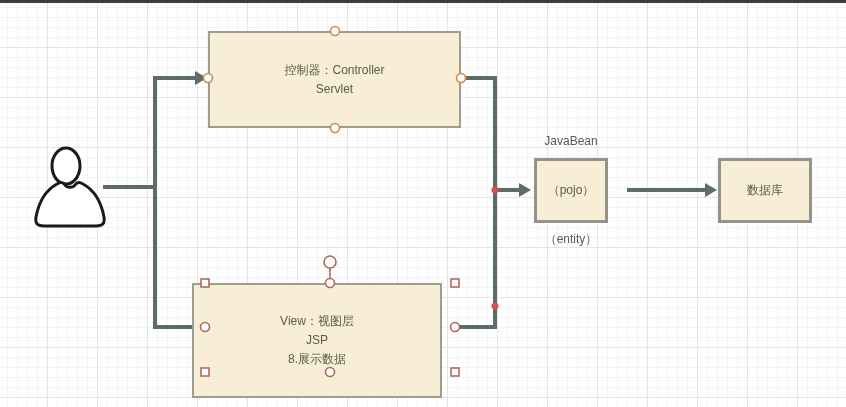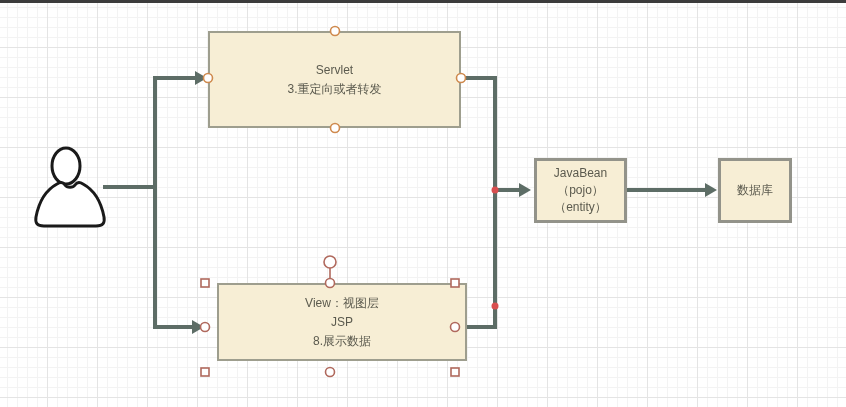--- a/index.html
+++ b/index.html
@@ -27,23 +27,23 @@
   svg.layer.handles{z-index:4;}
   .node{
     position:absolute;z-index:2;box-sizing:border-box;
     background:#f7eed5;
     display:flex;flex-direction:column;align-items:center;justify-content:center;
     color:#5b5a4e;font-size:12px;line-height:19px;text-align:center;
   }
   .node.big{border:2px solid #9e9e8e;}
   .node.small{border:3px solid #93938a;line-height:17px;}
   .node-controller{left:208px;top:31px;width:253px;height:97px;}
-  .node-view{left:217px;top:283px;width:250px;height:78px;}
-  .node-javabean{left:534px;top:158px;width:93px;height:65px;}
-  .node-database{left:718px;top:158px;width:74px;height:65px;}
+  .node-view{left:192px;top:283px;width:250px;height:115px;}
+  .node-javabean{left:534px;top:158px;width:74px;height:65px;gap:32px;}
+  .node-database{left:718px;top:158px;width:94px;height:65px;}
   .node span{display:block;white-space:nowrap;}
 </style>
 </head>
 <body>
 
 <div class="canvas"></div>
 <div class="top-bar"></div>
 
 <svg class="layer" width="846" height="407" viewBox="0 0 846 407">
 
@@ -71,22 +71,22 @@
     <path d="M455,327 L495,327 L495,190" fill="none" stroke="#5d6d66" stroke-width="4"></path>
   </g>
 
   <g>
     <path d="M627,190 L705,190" fill="none" stroke="#5d6d66" stroke-width="4"></path>
     <polygon points="705,183 717,190 705,197" fill="#5d6d66"></polygon>
   </g>
 </svg>
 
 <div class="node big node-controller">
+  <span>控制器：Controller</span>
   <span>Servlet</span>
-  <span>3.重定向或者转发</span>
 </div>
 
 <div class="node big node-view">
   <span>View：视图层</span>
   <span>JSP</span>
   <span>8.展示数据</span>
 </div>
 
 <div class="node small node-javabean">
   <span>JavaBean</span>

